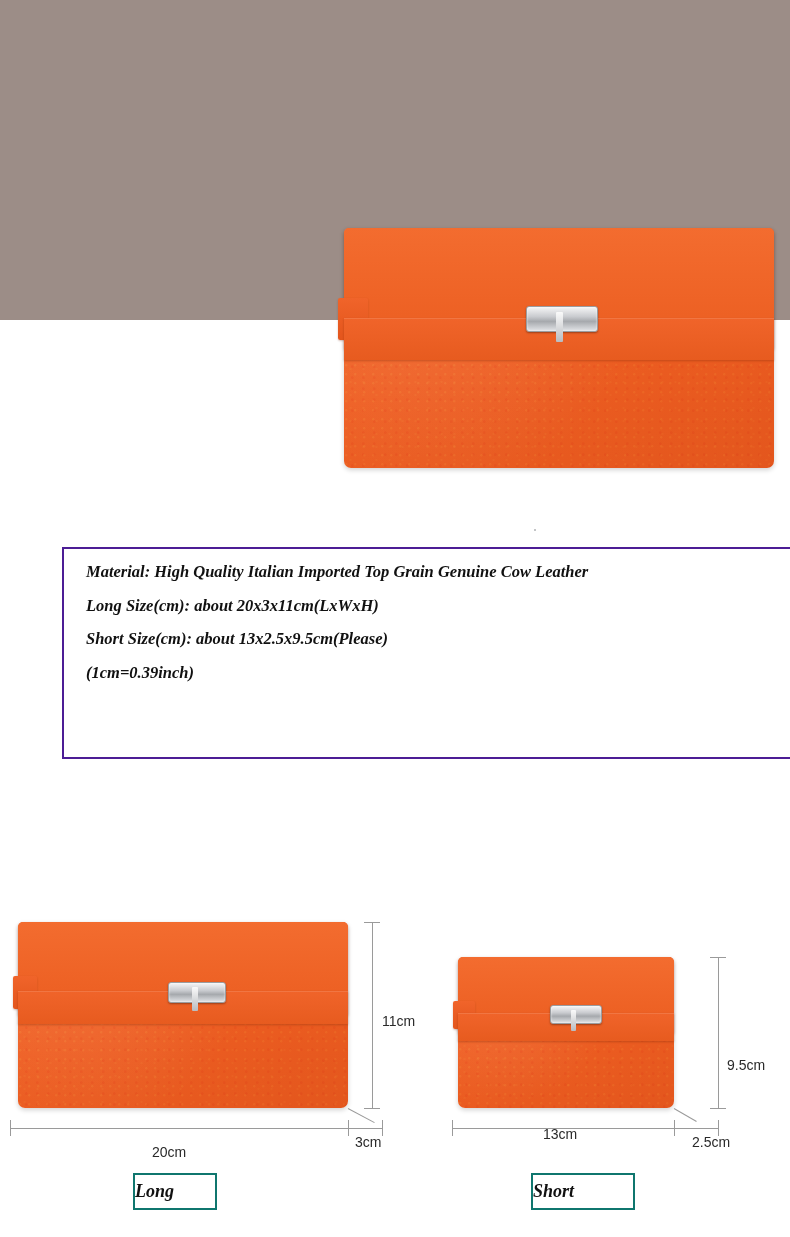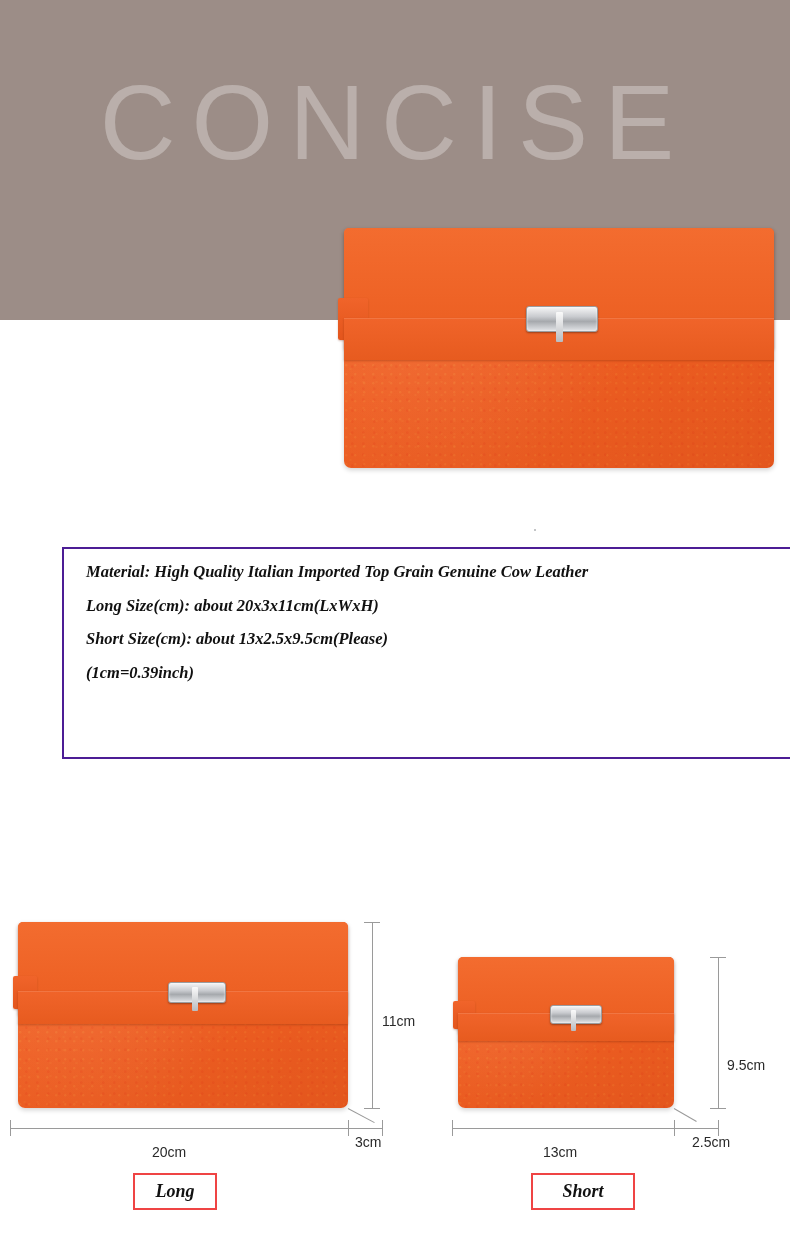--- a/index.html
+++ b/index.html
@@ -170,37 +170,35 @@
     background: #9a9a9a;
   }
   .rule-h { height: 1px; }
   .rule-v { width: 1px; }
   .tick {
     position: absolute;
     background: #9a9a9a;
   }
   .name-box {
     position: absolute;
-    border: 2px solid #ef4444;
+    border: 2px solid #0f766e;
     box-sizing: border-box;
-    text-align: center;
     font-family: "Liberation Serif", serif;
     font-style: italic;
     font-weight: bold;
     font-size: 18px;
     color: #111111;
     line-height: 33px;
   }
 </style>
 </head>
 <body>
 
 <div class="hero">
   <div class="hero-bg"></div>
-  <div class="hero-word">CONCISE</div>
 </div>
 
 <div class="wallet" style="left:344px; top:228px; width:430px; height:240px;">
   <div class="body"></div>
   <div class="grain"></div>
   <div class="flap" style="height:120px;"></div>
   <div class="flap-edge" style="top:120px;"></div>
   <div class="tab" style="left:-6px; top:70px; width:30px; height:42px;"></div>
   <div class="strap" style="top:90px; height:42px;"></div>
   <div class="clasp-bar" style="left:190px; top:301px; width:0; height:0;"></div>
@@ -257,21 +255,21 @@
   </div>
 
   <div class="rule rule-v" style="left:718px; top:57px; height:151px;"></div>
   <div class="tick" style="left:710px; top:57px; width:16px; height:1px;"></div>
   <div class="tick" style="left:710px; top:208px; width:16px; height:1px;"></div>
   <div class="dim-label" style="left:727px; top:118px;margin-top:39px;">9.5cm</div>
 
   <div class="rule rule-h" style="left:452px; top:228px; width:222px;"></div>
   <div class="tick" style="left:452px; top:220px; width:1px; height:16px;"></div>
   <div class="tick" style="left:674px; top:220px; width:1px; height:16px;"></div>
-  <div class="dim-label" style="left:543px; top:244px;">13cm</div>
+  <div class="dim-label" style="left:543px; top:226px;">13cm</div>
 
   <div class="rule rule-h" style="left:674px; top:228px; width:44px;"></div>
   <div class="tick" style="left:718px; top:220px; width:1px; height:16px;"></div>
   <div class="rule rule-h" style="left:674px; top:208px; width:26px; transform:rotate(30deg); transform-origin:left center;"></div>
   <div class="dim-label" style="left:692px; top:234px;">2.5cm</div>
 
   <div class="name-box" style="left:531px; top:273px; width:104px; height:37px;">Short</div>
 
 </div>
 

